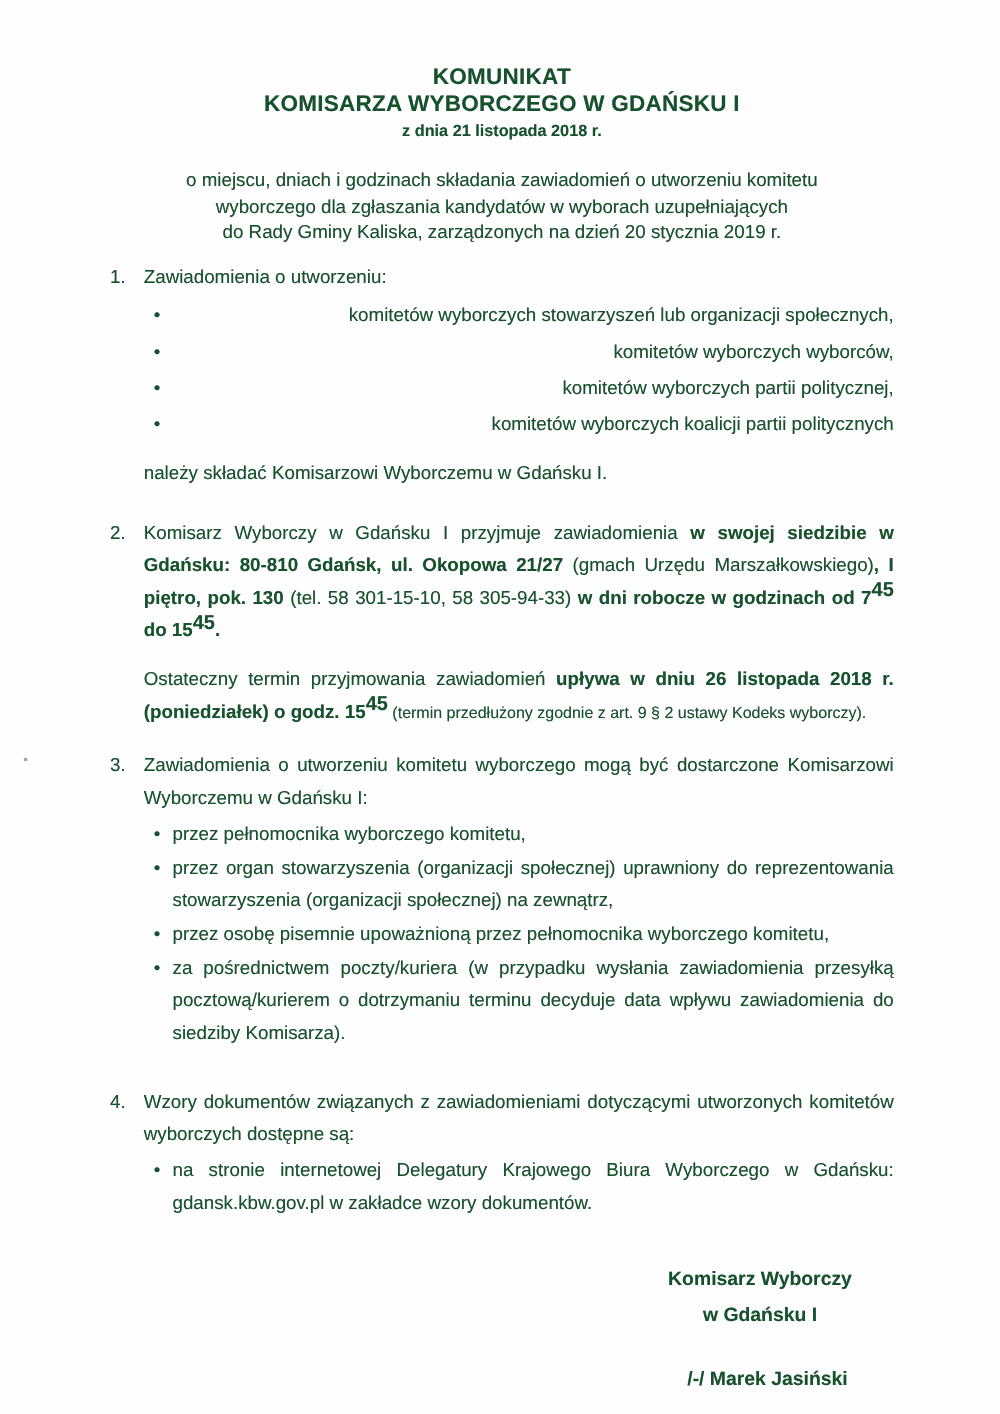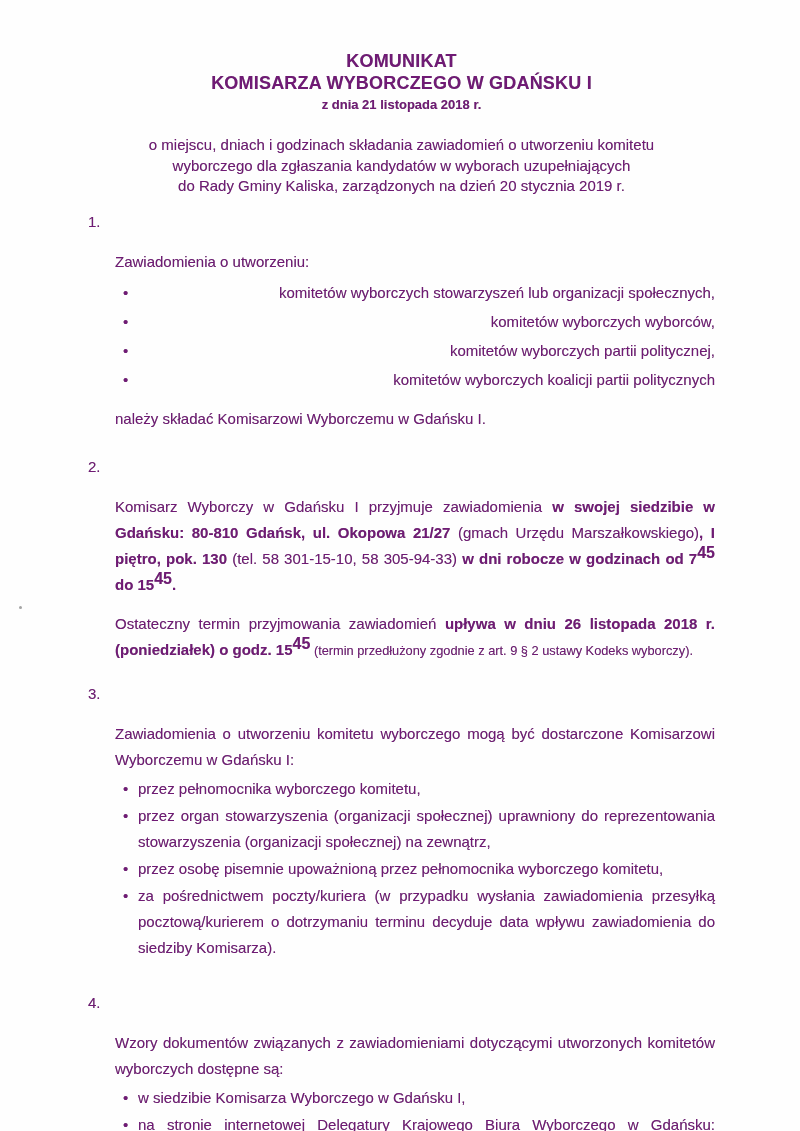--- a/index.html
+++ b/index.html
@@ -4,35 +4,35 @@
 <style>
   html,body { margin:0; padding:0; background:#ffffff; }
   .page {
     position:relative;
     width:800px; height:1131px;
     margin:0; background:#fefefe;
     box-sizing:border-box;
     padding:50px 85px 0 88px;
     font-family:"Liberation Sans","DejaVu Sans",sans-serif;
     font-size:15px; line-height:26px;
-    color:#701a75;
+    color:#14532d;
     overflow:hidden;
     text-shadow:0 0 0.5px rgba(46,46,46,0.45);
   }
   .doc-header { text-align:center; font-weight:bold; }
   .h-main { font-size:18px; line-height:22px; letter-spacing:0.2px; }
   .h-date { font-size:13px; line-height:22px; }
   .lead {
     margin:19px 0 0 0; text-align:center; font-weight:normal;
     font-size:15px; line-height:20.5px;
   }
   .lead div { white-space:nowrap; }
   .item { display:flex; }
   .item .num { flex:none; width:27px; }
-  .item .content { flex:1; min-width:0;margin-top:40px; }
+  .item .content { flex:1; min-width:0; }
   .just { text-align:justify; }
   .item-1 { margin-top:12px; }
   .item-2 { margin-top:22px; }
   .item-3 { margin-top:17px; }
   .item-4 { margin-top:29px; }
   ul.bullets { list-style:none; margin:3px 0 0 0; padding:0 0 0 8px; }
   ul.bullets li { position:relative; padding-left:15px; }
   ul.bullets.loose li { line-height:29px;text-align:right; }
   ul.bullets.tight li { line-height:26px; margin-top:1px; }
   ul.bullets li::before {
@@ -106,21 +106,20 @@
         <li class="just">za pośrednictwem poczty/kuriera (w przypadku wysłania zawiadomienia przesyłką pocztową/kurierem o dotrzymaniu terminu decyduje data wpływu zawiadomienia do siedziby Komisarza).</li>
       </ul>
     </div>
   </div>
 
   <div class="item item-4">
     <div class="num">4.</div>
     <div class="content">
       <div class="just">Wzory dokumentów związanych z zawiadomieniami dotyczącymi utworzonych komitetów wyborczych dostępne są:</div>
       <ul class="bullets tight">
-        <li>w siedzibie Komisarza Wyborczego w Gdańsku I,</li>
         <li class="just">na stronie internetowej Delegatury Krajowego Biura Wyborczego w Gdańsku: gdansk.kbw.gov.pl w zakładce wzory dokumentów.</li>
       </ul>
     </div>
   </div>
 
   <div class="signature">
     <div class="sig-line">Komisarz Wyborczy</div>
     <div class="sig-line">w Gdańsku I</div>
     <div class="sig-name">/-/ Marek Jasiński</div>
   </div>

